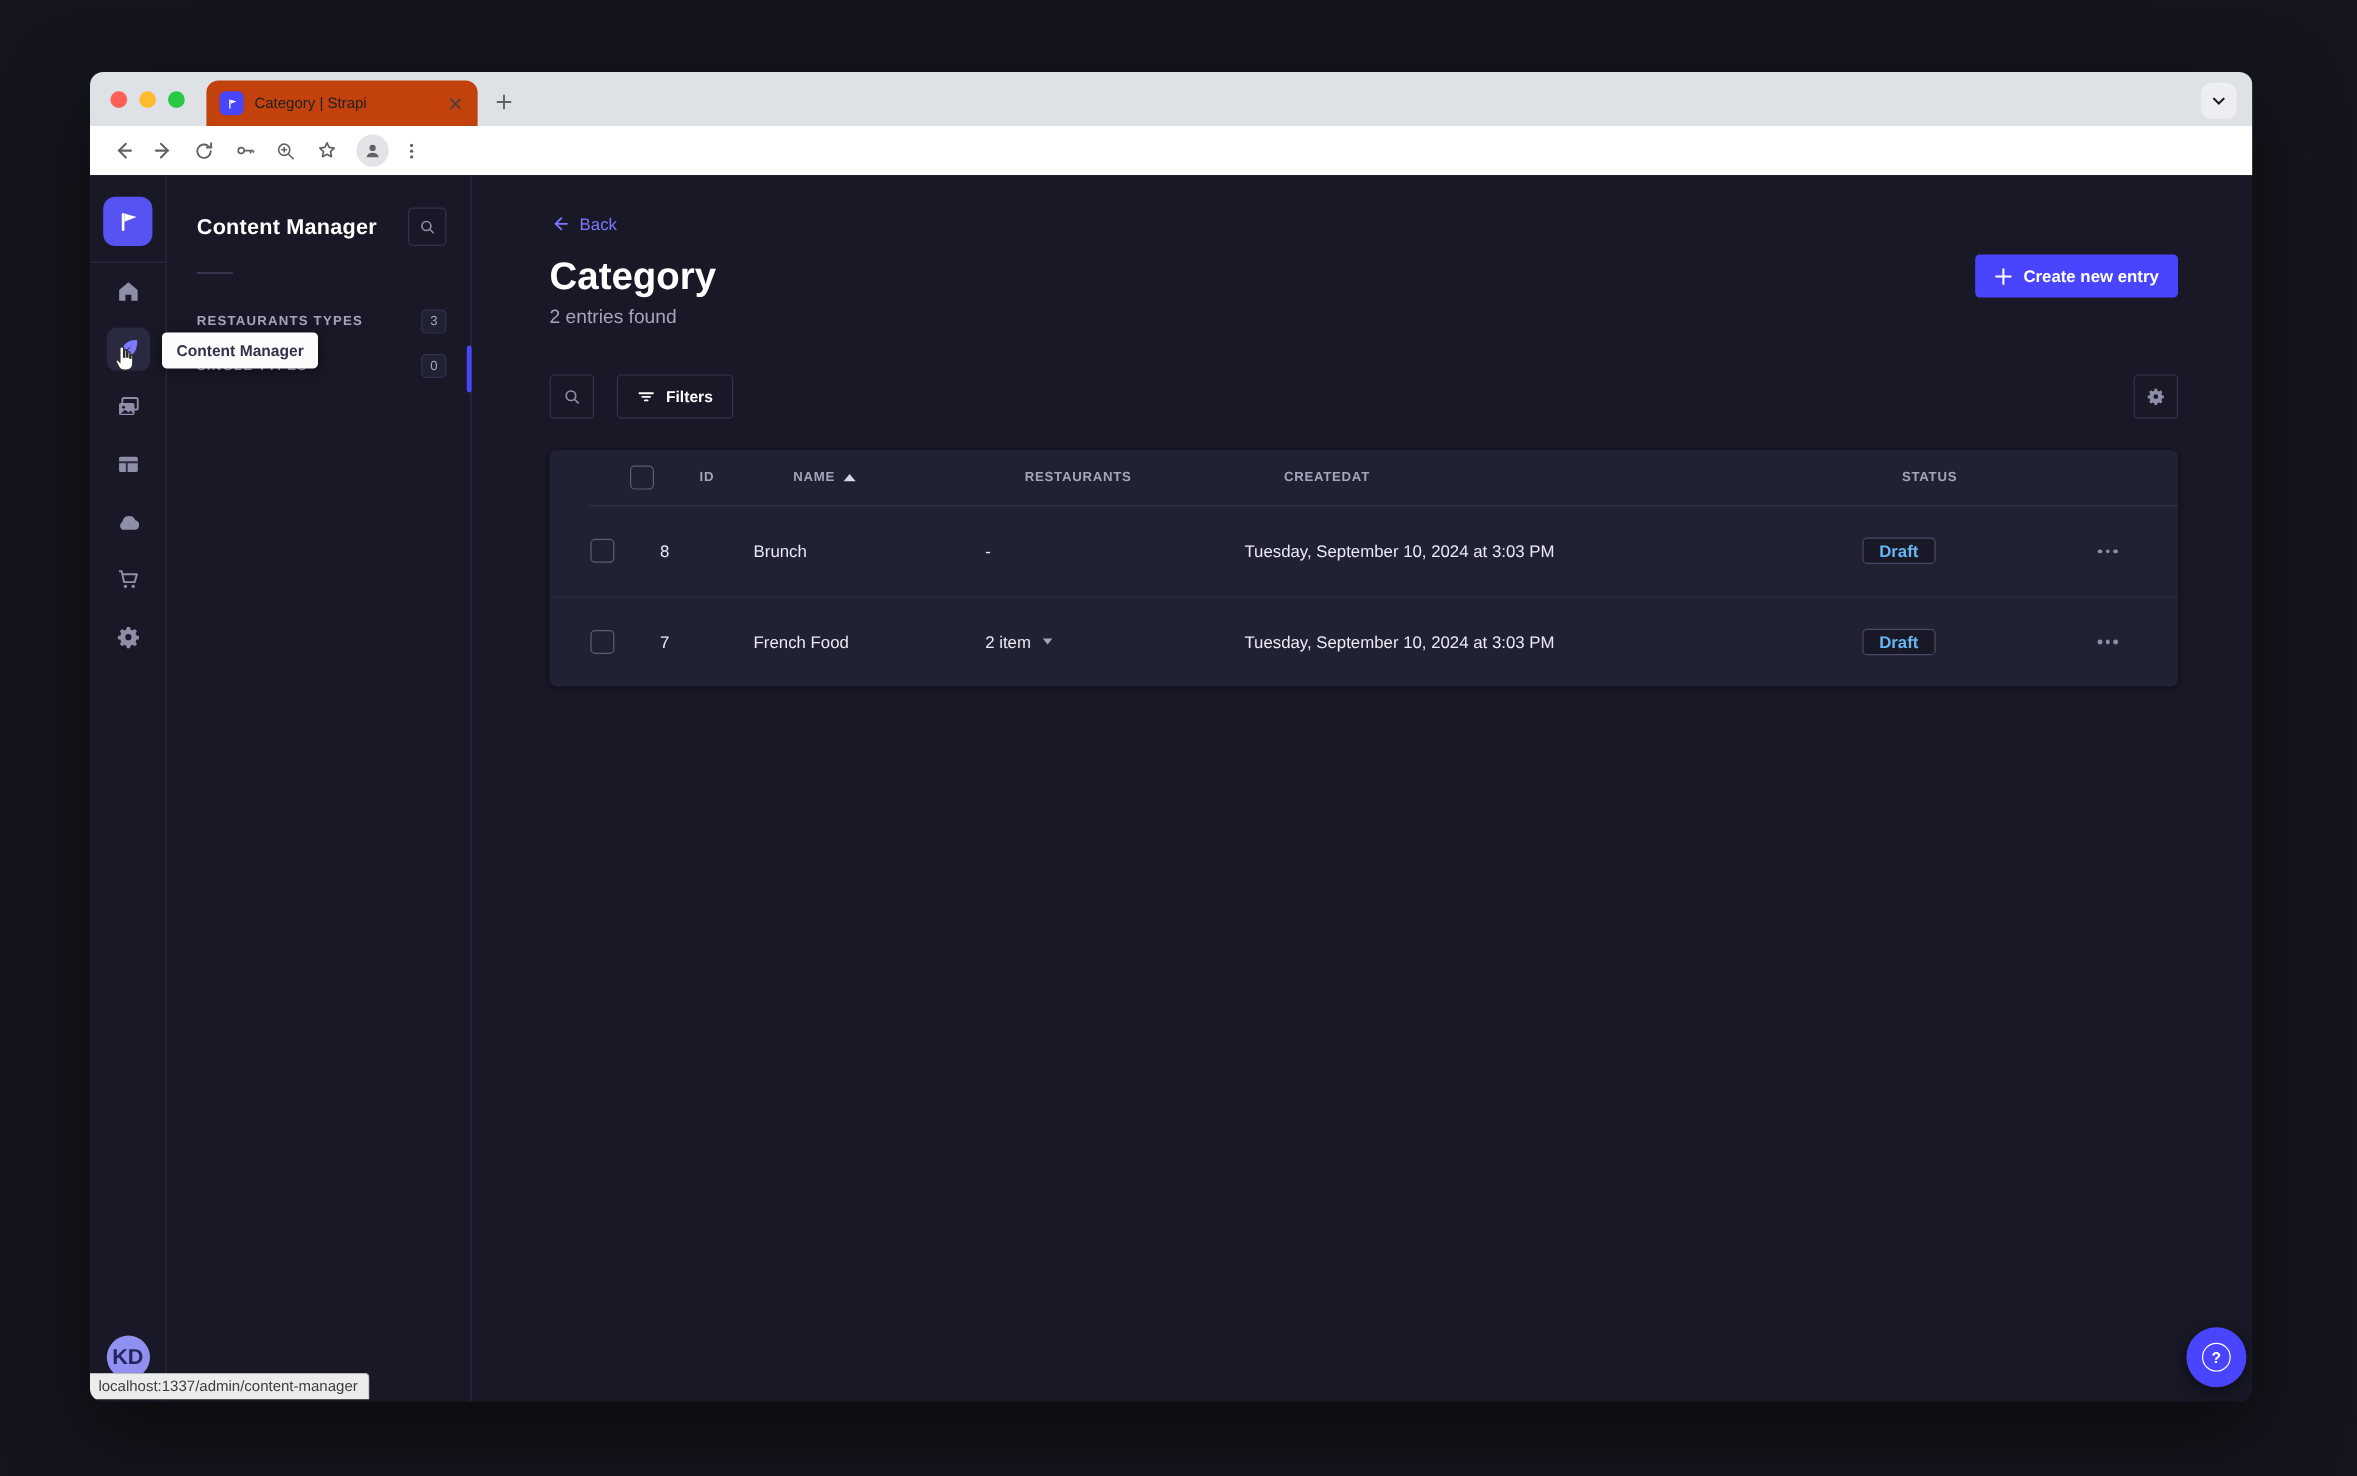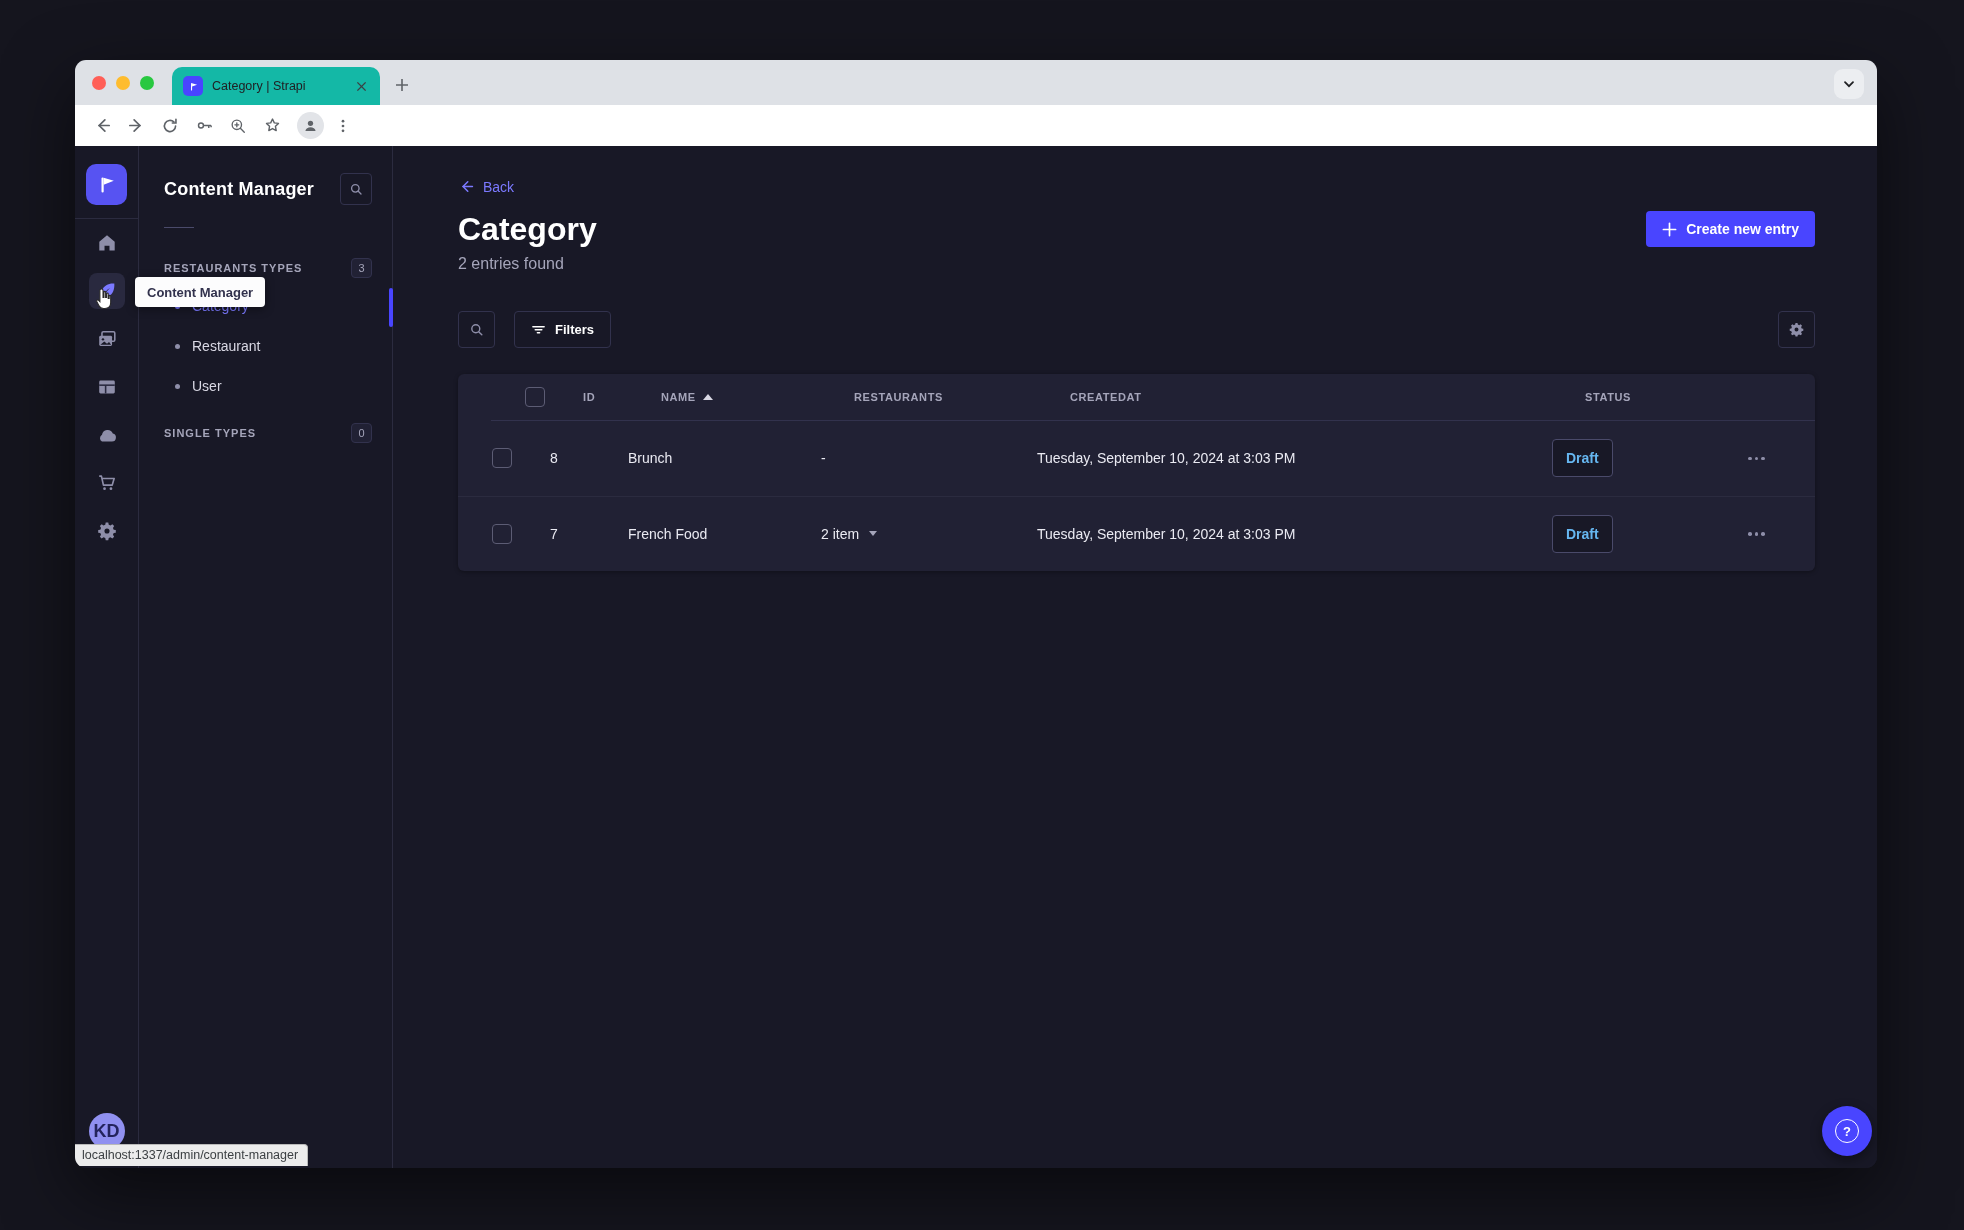--- a/index.html
+++ b/index.html
@@ -7,21 +7,21 @@
   body { font-family:"Liberation Sans", sans-serif; background:#15151e; position:relative; overflow:hidden; }
 
   .window { position:absolute; left:75px; top:60px; width:1802px; height:1108px;
     border-radius:11px; overflow:hidden; background:#181826;
     box-shadow:0 25px 70px rgba(0,0,0,.55); display:flex; flex-direction:column; }
 
   
   .tabstrip { height:45px; background:#dee1e6; display:flex; align-items:flex-end; flex-shrink:0; position:relative; }
   .traffic { position:absolute; left:17px; top:16px; display:flex; gap:10px; }
   .tl { width:14px; height:14px; border-radius:50%; }
-  .tab { margin-left:97px; width:208px; height:38px; background:#14b8a6; border-radius:10px 10px 0 0;
+  .tab { margin-left:97px; width:226px; height:38px; background:#c2410c; border-radius:10px 10px 0 0;
     display:flex; align-items:center; padding:0 10px 0 11px; }
   .favicon { width:20px; height:20px; border-radius:5px; background:#4945ff; display:flex; align-items:center; justify-content:center; flex-shrink:0; }
   .tab-title { font-size:12.5px; color:#202124; margin-left:9px; flex:1; white-space:nowrap; overflow:hidden; }
   .tab-close { width:18px; height:18px; display:flex; align-items:center; justify-content:center; border-radius:50%; }
   .newtab-btn { width:28px; height:28px; margin:0 0 6px 8px; border-radius:50%; display:flex; align-items:center; justify-content:center; }
   .tabsearch-btn { position:absolute; right:13px; top:9px; width:30px; height:30px; border-radius:9px; background:#eceef1; display:flex; align-items:center; justify-content:center; }
 
   
   .toolbar { height:41px; background:#ffffff; display:flex; align-items:center; padding:0 12px; gap:4px; flex-shrink:0; }
   .tb-icon { width:30px; height:30px; display:flex; align-items:center; justify-content:center; border-radius:50%; flex-shrink:0; }
@@ -74,21 +74,21 @@
   .table { margin-top:26px; background:#212134; border-radius:6px; box-shadow:0 1px 4px rgba(0,0,0,.35); }
   .trow { display:grid; grid-template-columns:58px 78px 193px 216px 515px 196px 1fr; align-items:center; padding-left:34px; }
   .trow.head { height:47px; border-bottom:1px solid #32324d;margin-left:33px; }
   .trow.data { height:75px; }
   .trow.data + .trow.data { border-top:1px solid #2b2b3f; }
   .th { font-size:11px; font-weight:bold; letter-spacing:.6px; color:#a5a5ba; display:flex; align-items:center; gap:7px; }
   .td { font-size:14px; color:#eaeaf2; display:flex; align-items:center; gap:7px; }
   .checkbox { width:20px; height:20px; border:1px solid #5c5c74; border-radius:4px; background:transparent; }
   .sort-caret { width:0; height:0; border-left:5px solid transparent; border-right:5px solid transparent; border-bottom:6px solid #d9d8e4; }
   .down-caret { width:0; height:0; border-left:4.5px solid transparent; border-right:4.5px solid transparent; border-top:5.5px solid #a5a5ba; margin-left:3px; }
-  .badge-draft { display:inline-flex; align-items:center; height:38px; padding:0 13px; background:#181826;
+  .badge-draft { display:inline-flex; align-items:center; height:22px; padding:0 13px; background:#181826;
     border:1px solid #4a4a6a; border-radius:4px; color:#66b7f1; font-size:14px; font-weight:bold; }
   .dots { display:flex; gap:3px; align-items:center; }
   .dots i { width:3.5px; height:3.5px; border-radius:50%; background:#8e8ea9; }
 
   .help-btn { position:absolute; left:1747px; top:1046px; width:50px; height:50px; border-radius:50%; background:#4945ff;
     display:flex; align-items:center; justify-content:center; box-shadow:0 4px 12px rgba(0,0,0,.4); }
   .help-q { width:24px; height:24px; border:1.7px solid #ffffff; border-radius:50%; color:#ffffff; font-size:13px; font-weight:bold;
     display:flex; align-items:center; justify-content:center; }
 
   .cm-tooltip { position:absolute; left:60px; top:217px; height:30px; background:#fcfcfd; border-radius:4px;
@@ -256,34 +256,20 @@
               <line x1="15.4" y1="15.4" x2="19.5" y2="19.5"></line>
             </svg>
         </span>
       </div>
       <div class="sb-divider"></div>
 
       <div class="sb-section">
         <span class="sb-section-label">RESTAURANTS TYPES</span>
         <span class="sb-badge">3</span>
       </div>
-      <div class="sb-items">
-        <div class="sb-item active">
-          <span class="dot"></span>
-          <span>Category</span>
-        </div>
-        <div class="sb-item">
-          <span class="dot"></span>
-          <span>Restaurant</span>
-        </div>
-        <div class="sb-item">
-          <span class="dot"></span>
-          <span>User</span>
-        </div>
-      </div>
       <div class="sb-section" style="margin-top:17px;">
         <span class="sb-section-label">SINGLE TYPES</span>
         <span class="sb-badge">0</span>
       </div>
       <div class="active-indicator"></div>
     </nav>
 
     <main class="main">
       <a class="back-link">
         <svg width="17" height="17" viewBox="0 0 20 20" fill="none" stroke="#7b79ff" stroke-width="1.8" stroke-linecap="round">

